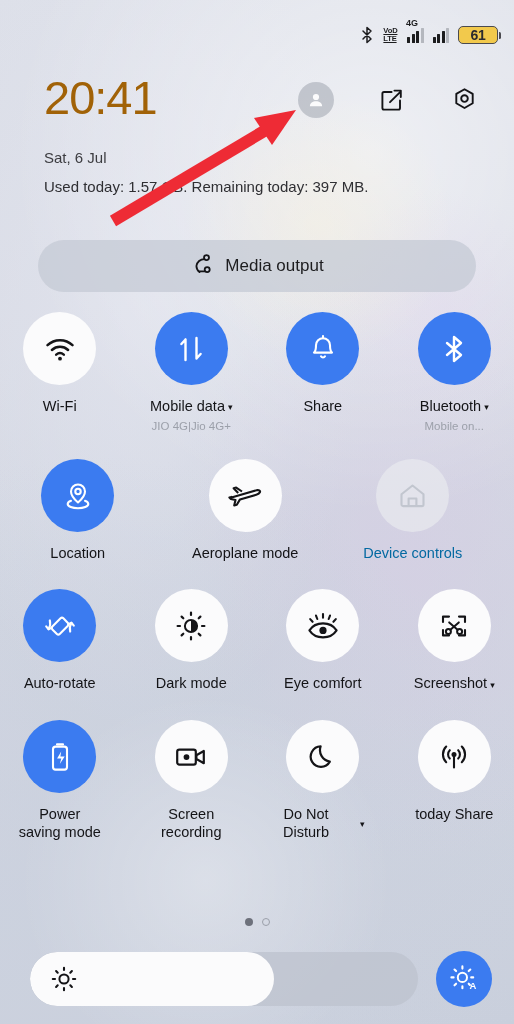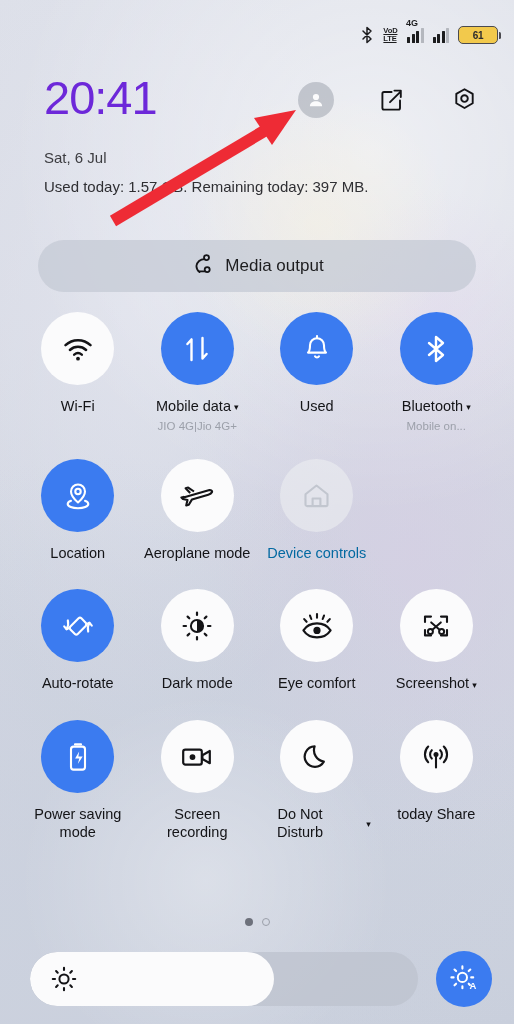--- a/index.html
+++ b/index.html
@@ -56,26 +56,26 @@
   }
   .batt{
     width:40px;height:18px;border:1.6px solid #4a4a4f;border-radius:5px;
     display:flex;align-items:center;justify-content:center;position:relative;
     background:#f2c94c;
   }
   .batt::after{
     content:"";position:absolute;right:-4px;top:5px;width:2.5px;height:7px;
     background:#4a4a4f;border-radius:0 1.5px 1.5px 0;
   }
-  .batt-txt{ font-size:10px;font-weight:bold;color:#2b2b2e;letter-spacing:-.3px; }
+  .batt-txt{ font-size:14px;font-weight:bold;color:#2b2b2e;letter-spacing:-.3px; }
 
   
   .clock{
     position:absolute; left:44px; top:74px;
-    font-size:47px; font-weight:400; color:#6d28d9; letter-spacing:-1px;
+    font-size:47px; font-weight:400; color:#a16207; letter-spacing:-1px;
     line-height:1;
     text-align:right;
   }
   .datetxt{
     position:absolute; left:44px; top:149px;
     font-size:15px; color:#3c3c40;
   }
   .usagetxt{
     position:absolute; left:44px; top:178px;
     font-size:15px; color:#2f2f33; white-space:nowrap;
@@ -97,21 +97,21 @@
     border-radius:26px; background:rgba(196,201,212,.72);
     display:flex; align-items:center; justify-content:center; gap:11px;
   }
   .media-label{ font-size:17px; color:#1d1d1f; }
 
   
   .grid{
     position:absolute; left:18px; top:312px; width:478px;
     display:flex; flex-direction:column; row-gap:5px;
   }
-  .grid-row{ display:flex; }
+  .grid-row{ display:flex;gap:48px; }
   .tile{
     width:119.5px; display:flex; flex-direction:column; align-items:center;
   }
   .tile-circle{
     width:73px;height:73px;border-radius:50%;
     display:flex;align-items:center;justify-content:center;
     background:#fbfbfc;
   }
   .tile-circle.on{ background:#3b7bf0; }
   .tile-circle.disabled{ background:rgba(236,237,241,.62); }
@@ -269,21 +269,21 @@
 
       <div class="tile">
         <div class="tile-circle on">
           <svg width="30" height="30" viewBox="0 0 30 30">
             <path d="M15 4.2a7 7 0 00-7 7c0 5.6-2 7.4-2 7.4h18s-2-1.8-2-7.4a7 7 0 00-7-7z" fill="none" stroke="#fff" stroke-width="2.1" stroke-linejoin="round"></path>
             <path d="M13 22.3a2.3 2.3 0 004 0" fill="none" stroke="#fff" stroke-width="2.1" stroke-linecap="round"></path>
             <path d="M15 2v2.2" fill="none" stroke="#fff" stroke-width="2.1" stroke-linecap="round"></path>
           </svg>
         </div>
         <div class="tile-label">
-          <span>Used</span>
+          <span>Share</span>
         </div>
       </div>
 
       <div class="tile">
         <div class="tile-circle on">
           <svg width="30" height="32" viewBox="0 0 30 32">
             <path d="M8 10l14 12-7 6V4l7 6L8 22" fill="none" stroke="#fff" stroke-width="2.4" stroke-linejoin="round" stroke-linecap="round"></path>
           </svg>
         </div>
         <div class="tile-label">

